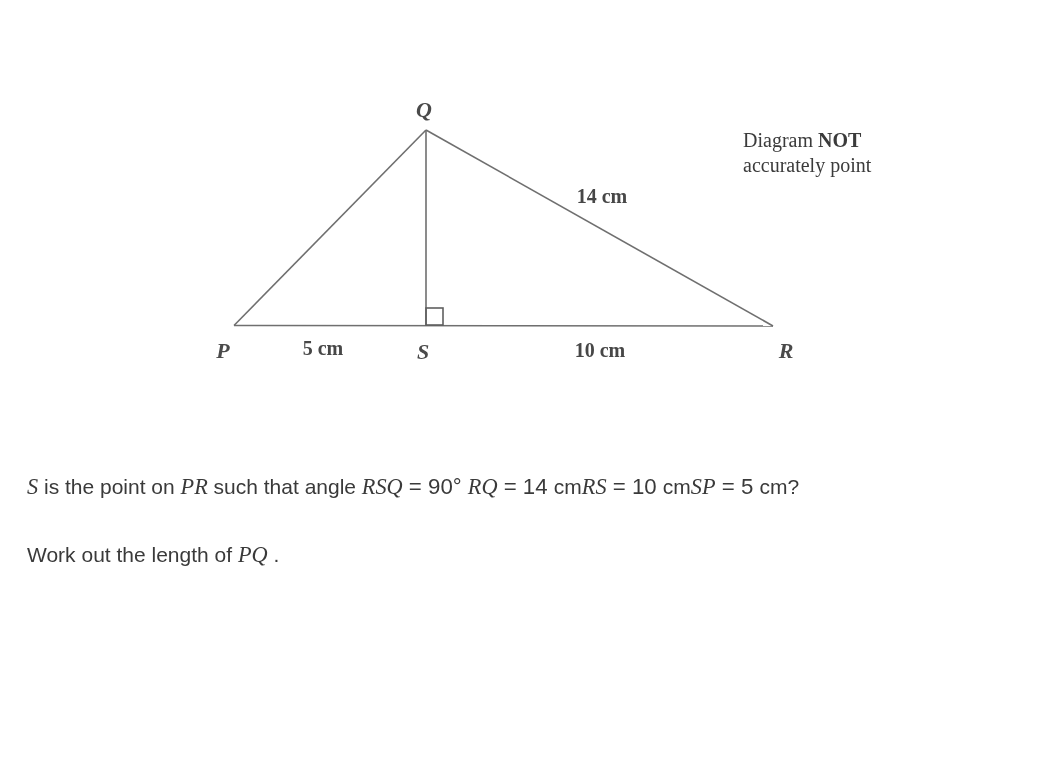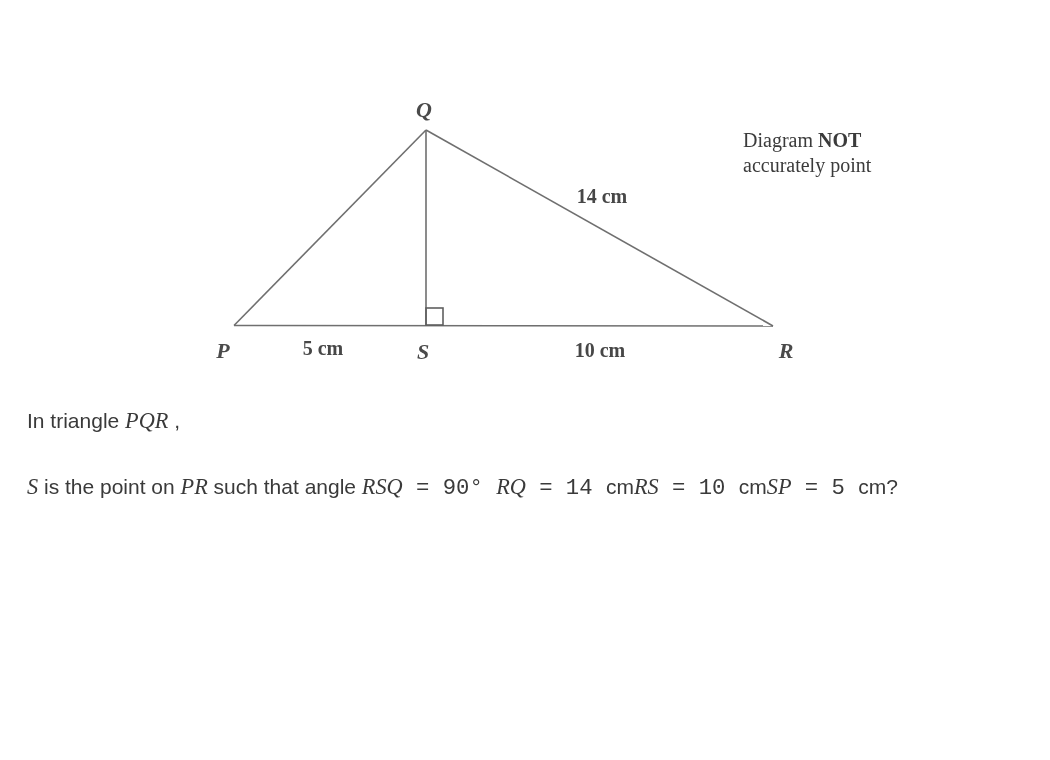--- a/index.html
+++ b/index.html
@@ -13,21 +13,21 @@
   .slabel{font-family:"Liberation Serif",serif;font-weight:600;font-size:20px;fill:#474747;}
   .note{position:absolute;left:743px;top:96px;font-family:"Liberation Serif",serif;
         font-size:20px;line-height:25px;color:#3b3b3b;margin-top:32px;}
   .note b{font-weight:700;}
   .pline{position:absolute;left:27px;white-space:nowrap;font-size:21px;color:#3a3a3a;}
   .pline1{top:408px;}
   .pline2{top:474px;}
   .pline3{top:542px;}
   .t-plain{font-family:"Liberation Sans",sans-serif;}
   .t-math{font-family:"Liberation Serif",serif;font-style:italic;font-size:1.06em;}
-  .t-serif{font-family:Liberation Mono, monospace;font-size:1.06em;}
+  .t-serif{font-family:Liberation Sans, sans-serif;font-size:1.06em;}
 </style>
 </head>
 <body>
 
 <div class="page">
 
   <svg class="diagram-svg" width="1050" height="760" viewBox="0 0 1050 760">
     <line x1="234" y1="325.5" x2="426" y2="130"></line>
     <line x1="426" y1="130" x2="773" y2="326"></line>
     <line x1="234" y1="325.5" x2="773" y2="326"></line>
@@ -39,18 +39,18 @@
     <text class="vlabel" x="423" y="359" text-anchor="middle">S</text>
     <text class="vlabel" x="786" y="358" text-anchor="middle">R</text>
 
     <text class="slabel" x="323" y="355" text-anchor="middle">5 cm</text>
     <text class="slabel" x="600" y="357" text-anchor="middle">10 cm</text>
     <text class="slabel" x="602" y="203" text-anchor="middle">14 cm</text>
   </svg>
 
   <div class="note"><span>Diagram </span><b>NOT</b><br><span>accurately point</span></div>
 
-  <div class="pline pline1"><span class="t-plain">In triangle </span><span class="t-math">PQR</span><span class="t-plain"> ,</span></div>
 
   <div class="pline pline2"><span class="t-math">S</span><span class="t-plain"> is the point on </span><span class="t-math">PR</span><span class="t-plain">  such that angle </span><span class="t-math">RSQ</span><span class="t-serif"> = 90° </span><span class="t-math">RQ</span><span class="t-serif"> = 14 </span><span class="t-plain">cm</span><span class="t-math">RS</span><span class="t-serif"> = 10 </span><span class="t-plain">cm</span><span class="t-math">SP</span><span class="t-serif"> = 5 </span><span class="t-plain">cm?</span></div>
 
+  <div class="pline pline3"><span class="t-plain">Work out the length of </span><span class="t-math">PQ</span><span class="t-plain"> .</span></div>
 
 </div>
 
 </body></html>

